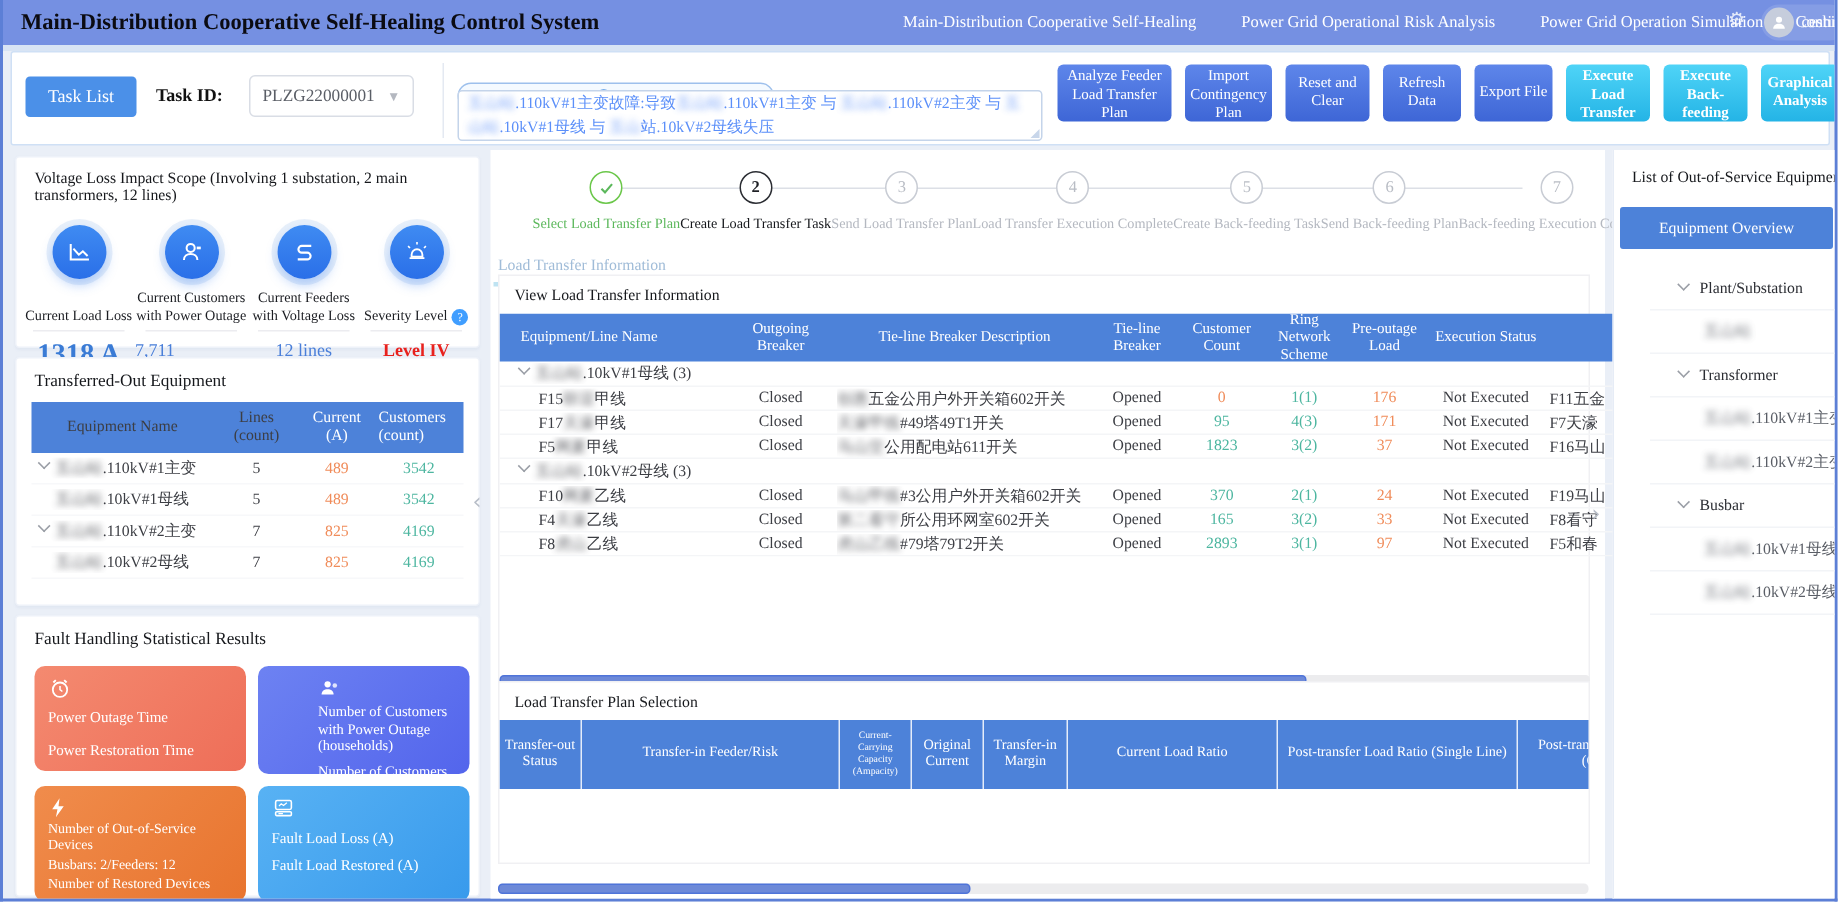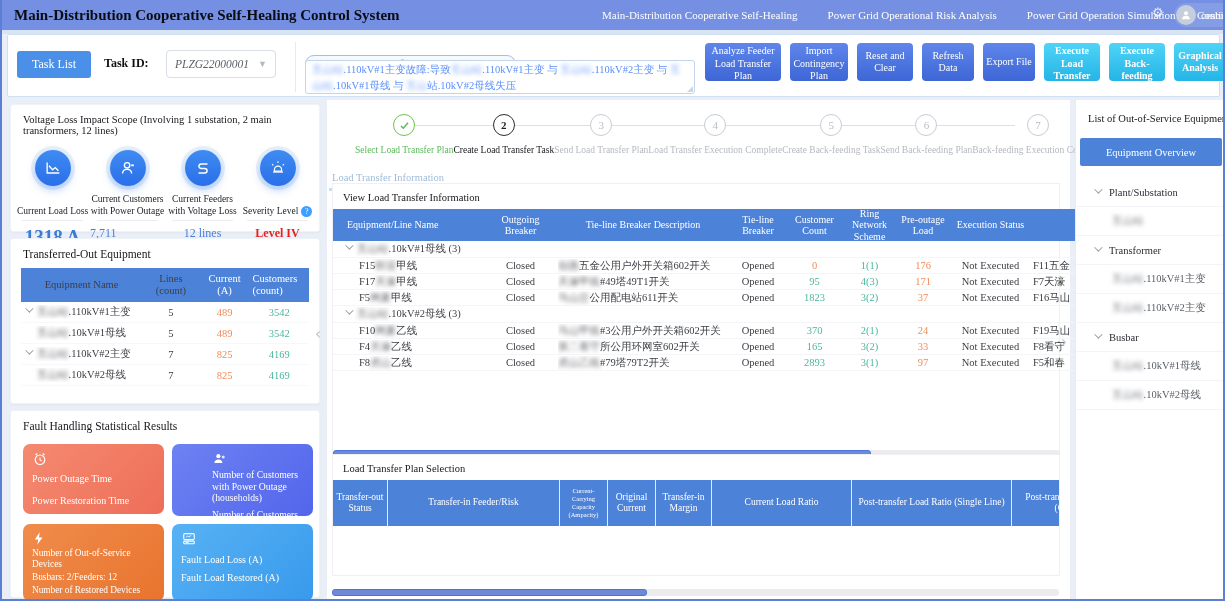--- a/index.html
+++ b/index.html
@@ -18,21 +18,21 @@
   .avatar { width:20px; height:20px; border-radius:50%; background:#c6cddc; display:flex; align-items:center; justify-content:center; }
   .username { color:#fff; font-size:11px; }
   .substrip { position:absolute; left:0; top:30px; width:1225px; height:4px; background:#d8e4f4; }
 
   
   .toolbar { position:absolute; left:5px; top:34px; width:1213px; height:63px; background:#fff; border:1px solid #cfe0f5; border-radius:2px; }
   .btn-tasklist { position:absolute; left:9px; top:16px; width:74px; height:27px; background:#4b90e8; color:#fff;
                   font-size:12px; border:none; border-radius:3px; font-family:inherit; cursor:pointer; }
   .taskid-label { position:absolute; left:96px; top:21px; font-size:12px; font-weight:bold; color:#111; }
   .select { position:absolute; left:158px; top:15px; width:110px; height:28px; border:1px solid #d9dde5; border-radius:4px;
-            display:flex; align-items:center; justify-content:space-between; padding:0 8px; cursor:pointer; background:#fff;font-style:italic; }
+            display:flex; align-items:center; justify-content:space-between; padding:0 8px; cursor:pointer; background:#fff; }
   .select .sel-val { font-size:11.5px; color:#5a5e66; }
   .select .sel-arrow { color:#b4b8c0; font-size:9px; }
   .tb-divider { position:absolute; left:287px; top:7px; width:1px; height:50px; background:#e4e9f2; }
   .update-pill { position:absolute; left:297px; top:20px; height:18px; border:1px solid #9ec0ec; border-radius:9px;
                  background:#f5faff; display:flex; align-items:center; gap:4px; padding:0 10px; }
   .update-label { font-size:10.5px; color:#7a8aa0; }
   .update-time { font-size:11px; color:#3f7ce0; }
   .fault-box { position:absolute; left:297px; top:25px; width:390px; height:34px; border:1px solid #c4d4ea; border-radius:3px;
                background:#fff; font-size:10.5px; color:#5b8ff9; line-height:1.55; padding:1px 6px; overflow:hidden; }
   .fault-box::after { content:""; position:absolute; right:1px; bottom:1px; width:0; height:0;
@@ -500,21 +500,21 @@
   </div>
 
 </div>
 
 <div class="panel-arrow" style="left:1059px; top:333px;">›</div>
 
 <div class="rightpanel">
   <div class="rp-title">List of Out-of-Service Equipment</div>
   <button class="rp-btn">Equipment Overview</button>
 
-  <div style="margin-top:12px;">
+  <div style="margin-top:12px;padding-left:24px;">
     <div class="tree-row parent">
       <span class="chev"></span>
       <span>Plant/Substation</span>
     </div>
     <div class="tree-row child">
       <span class="blur">五山站</span>
         <span></span>
     </div>
     <div class="tree-row parent">
       <span class="chev"></span>

